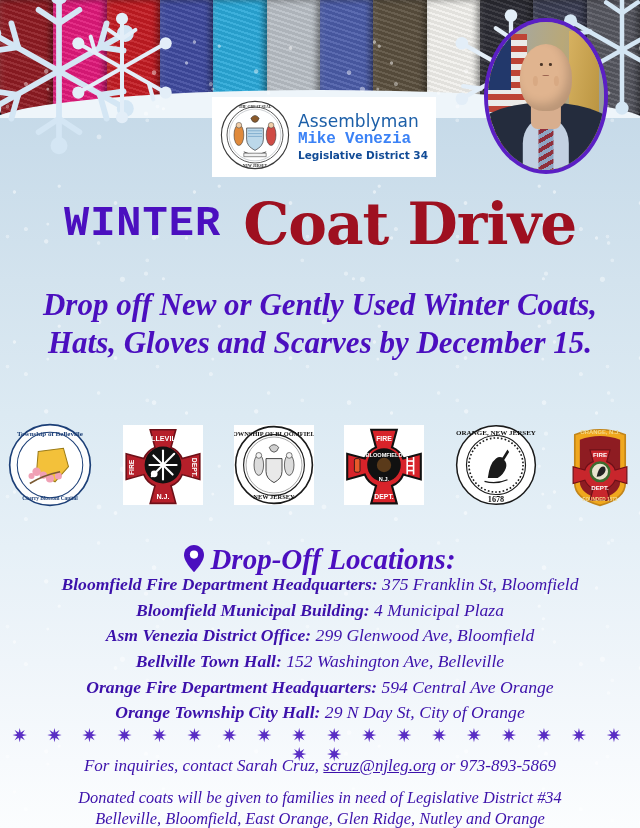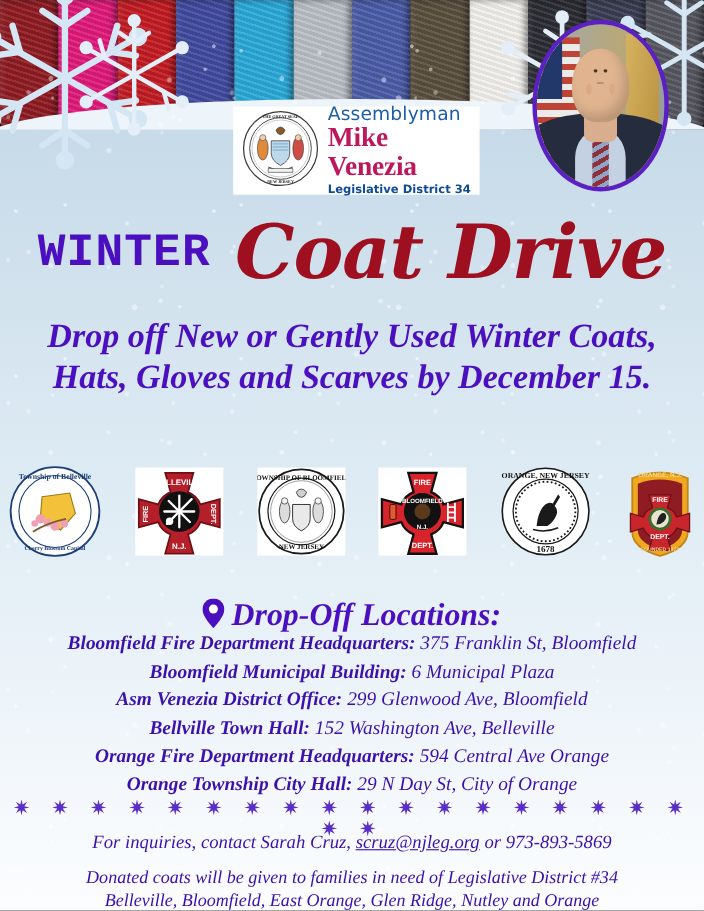--- a/index.html
+++ b/index.html
@@ -109,22 +109,22 @@
     padding: 0 6px 0 8px;
     box-sizing: border-box;
   }
   .seal-wrap { flex: 0 0 auto; }
   .nj-text { display: flex; flex-direction: column; justify-content: center; line-height: 1.04; }
   .nj-line1 {
     font-family: "DejaVu Sans", sans-serif;
     font-size: 17px; color: #1c5fa8; letter-spacing: .1px;
   }
   .nj-line2 {
-    font-family: Liberation Serif, serif;
-    font-size: 25px; font-weight: bold; color: #be185d; letter-spacing: -.2px;
+    font-family: Liberation Mono, monospace;
+    font-size: 16px; font-weight: bold; color: #3b82f6; letter-spacing: -.2px;
   }
   .nj-line3 {
     font-family: "DejaVu Sans", sans-serif;
     font-size: 10.5px; font-weight: bold; color: #114b96; margin-top: 2px;
   }
 
   
   .portrait {
     position: absolute;
     left: 484px; top: 18px;
@@ -198,23 +198,22 @@
   .t-winter {
     font-family: Liberation Mono, monospace;
     font-weight: bold;
     font-size: 42px;
     color: #4b0fbf;
     letter-spacing: 1px;
     vertical-align: middle;
   }
   .t-coat {
     font-family: "DejaVu Serif", serif;
-    font-style: italic;
     font-weight: bold;
-    font-size: 68px;
+    font-size: 58px;
     color: #9e1020;
     margin-left: 22px;
     vertical-align: middle;
     letter-spacing: -1px;
   }
 
   
   .subtitle {
     position: absolute;
     top: 286px; left: 24px; width: 592px;
@@ -574,21 +573,21 @@
     <span class="pin">
       <svg width="20" height="27" viewBox="0 0 20 27">
         <path d="M10 0 C4.5 0 0 4.4 0 9.9 C0 17 10 27 10 27 S20 17 20 9.9 C20 4.4 15.5 0 10 0 Z" fill="#4b0fbf"></path>
         <circle cx="10" cy="9.6" r="4.1" fill="#ffffff"></circle>
       </svg>
     </span><span>Drop-Off Locations:</span>
   </div>
 
   <div class="locations">
     <div><span class="lname">Bloomfield Fire Department Headquarters:</span> <span>375 Franklin St, Bloomfield</span></div>
-    <div><span class="lname">Bloomfield Municipal Building:</span> <span>6 Municipal Plaza</span></div>
+    <div><span class="lname">Bloomfield Municipal Building:</span> <span>4 Municipal Plaza</span></div>
     <div><span class="lname">Asm Venezia District Office:</span> <span>299 Glenwood Ave, Bloomfield</span></div>
     <div><span class="lname">Bellville Town Hall:</span> <span>152 Washington Ave, Belleville</span></div>
     <div><span class="lname">Orange Fire Department Headquarters:</span> <span>594 Central Ave Orange</span></div>
     <div><span class="lname">Orange Township City Hall:</span> <span>29 N Day St, City of Orange</span></div>
   </div>
 
   <div class="flake-row">✷ ✷ ✷ ✷ ✷ ✷ ✷ ✷ ✷ ✷ ✷ ✷ ✷ ✷ ✷ ✷ ✷ ✷ ✷ ✷</div>
 
   <div class="inquiries"><span>For inquiries, contact Sarah Cruz, </span><a href="#">scruz@njleg.org</a><span> or 973-893-5869</span></div>
 

